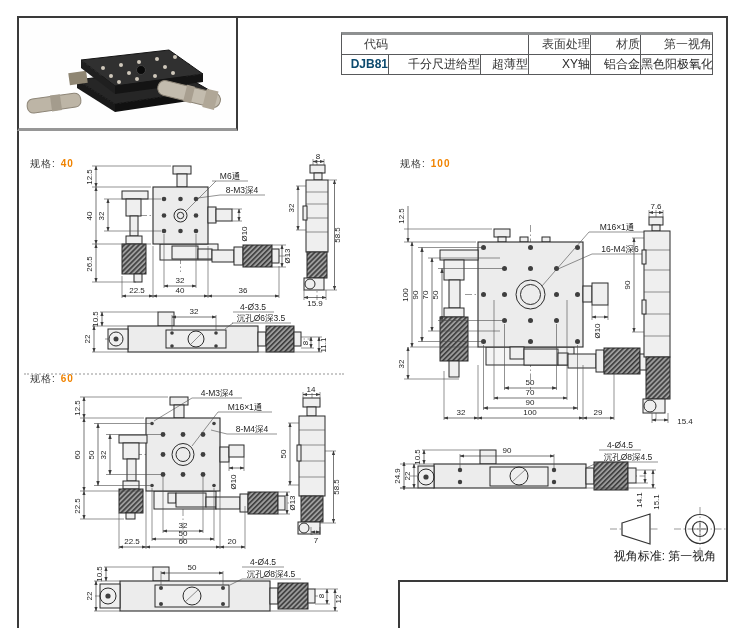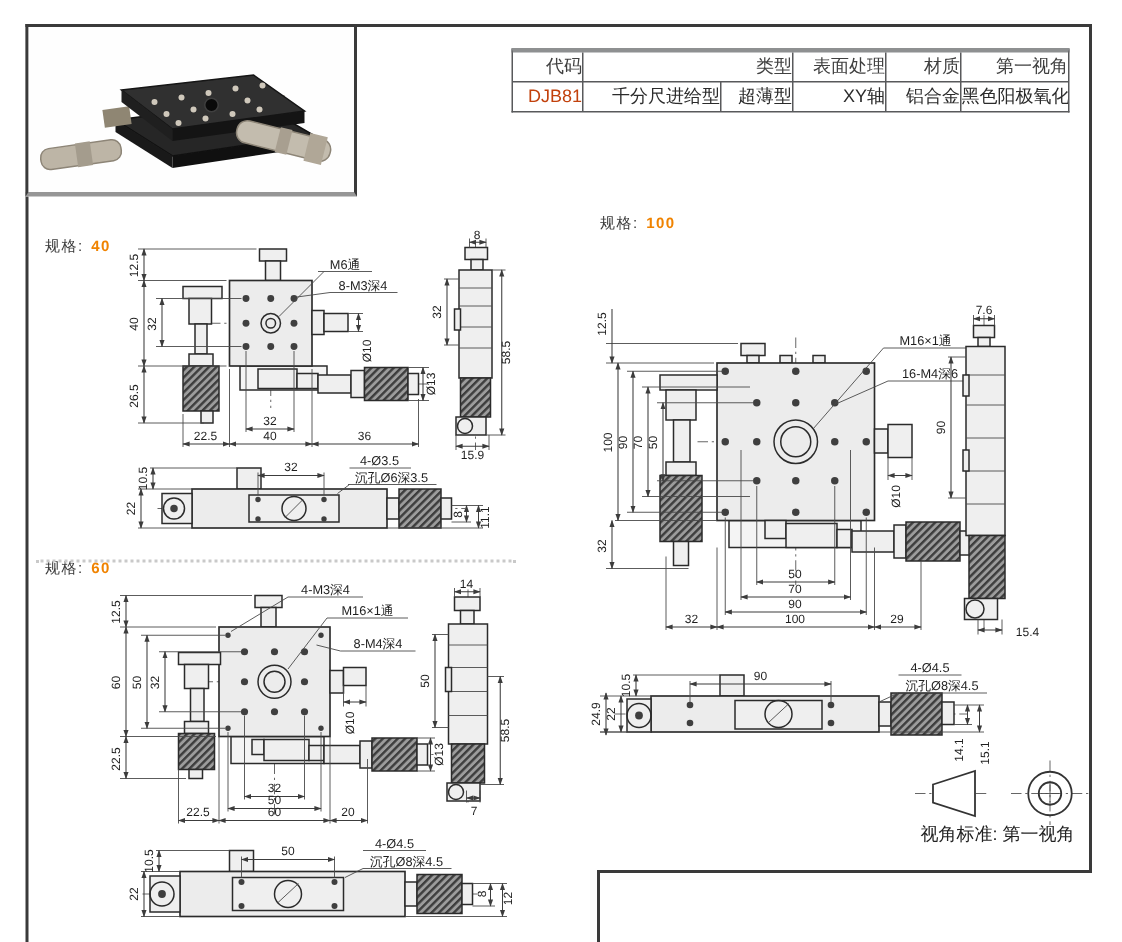--- a/index.html
+++ b/index.html
@@ -10,21 +10,21 @@
   
   .photo-box{left:17px;top:16px;width:221px;height:115px;border:2px solid #3a3a3a;
              border-bottom:3px solid #969696;background:#fff;box-sizing:border-box}
   
   .spec-table{left:341px;top:32px;display:grid;grid-template-columns:46px 92px 48px 62px 50px 72px;
               border:1px solid #58595b;border-top:3px solid #8e9091;font-size:12px;text-align:right;background:#fff}
   .st-cell{border-left:1px solid #58595b;height:19px;line-height:19px;white-space:nowrap;overflow:hidden}
   .st-cell.c0{border-left:none}
   .st-row2{border-top:1px solid #58595b}
   .st-head{color:#404040}
-  .code-orange{color:#c2410c;font-weight:normal}
+  .code-orange{color:#0c4a6e;font-weight:bold}
   
   .sec-title{font-size:10px;color:#3a3a3a;letter-spacing:1px}
   .sec-num{color:#f08300;font-weight:bold;margin-left:5px}
   .dotted-sep{left:24px;top:373px;width:320px;height:0;border-top:2px dotted #c9c9c9}
   
   .plate{fill:#ececec;stroke:#2b2b2b;stroke-width:1.1}
   .plate2{fill:#f4f4f4;stroke:#2b2b2b;stroke-width:1}
   .part{fill:#efefef;stroke:#2b2b2b;stroke-width:1}
   .ln{fill:none;stroke:#2b2b2b;stroke-width:1}
   .thin{fill:none;stroke:#4a4a4a;stroke-width:0.6}
@@ -77,39 +77,38 @@
     <g transform="rotate(14 168 76)">
       <rect x="138" y="68" width="64" height="15" rx="7" fill="#c3bcae" stroke="#8d8577"></rect>
       <rect x="166" y="67" width="8" height="17" fill="#a89f90"></rect>
       <rect x="186" y="66" width="12" height="19" fill="#b0a797"></rect>
     </g>
   </svg>
 </div>
 
 <div class="abs spec-table">
   <div class="st-cell st-head c0" style="grid-column:1">代码</div>
-  <div class="st-cell st-head" style="grid-column:2/span 2">类型</div>
   <div class="st-cell st-head" style="grid-column:4">表面处理</div>
   <div class="st-cell st-head" style="grid-column:5">材质</div>
   <div class="st-cell st-head" style="grid-column:6">第一视角</div>
   <div class="st-cell st-row2 c0 code-orange" style="grid-column:1">DJB81</div>
   <div class="st-cell st-row2" style="grid-column:2">千分尺进给型</div>
   <div class="st-cell st-row2" style="grid-column:3">超薄型</div>
   <div class="st-cell st-row2" style="grid-column:4">XY轴</div>
   <div class="st-cell st-row2" style="grid-column:5">铝合金</div>
   <div class="st-cell st-row2" style="grid-column:6">黑色阳极氧化</div>
 </div>
 
 <div class="abs sec-title" style="left:30px;top:157px">
   <span>规格:</span><span class="sec-num">40</span>
 </div>
 <div class="abs sec-title" style="left:30px;top:372px">
   <span>规格:</span><span class="sec-num">60</span>
 </div>
-<div class="abs sec-title" style="left:400px;top:142px">
+<div class="abs sec-title" style="left:400px;top:157px">
   <span>规格:</span><span class="sec-num">100</span>
 </div>
 
 <div class="abs dotted-sep"></div>
 
 <svg class="abs" style="left:20px;top:150px" width="325" height="230" viewBox="0 0 325 230">
   <defs>
     <pattern id="kn40" width="3.5" height="3.5" patternUnits="userSpaceOnUse" patternTransform="rotate(45)">
       <rect width="3.5" height="3.5" fill="#9c9c9c"></rect>
         <rect width="1.6" height="3.5" fill="#3d3d3d"></rect>

